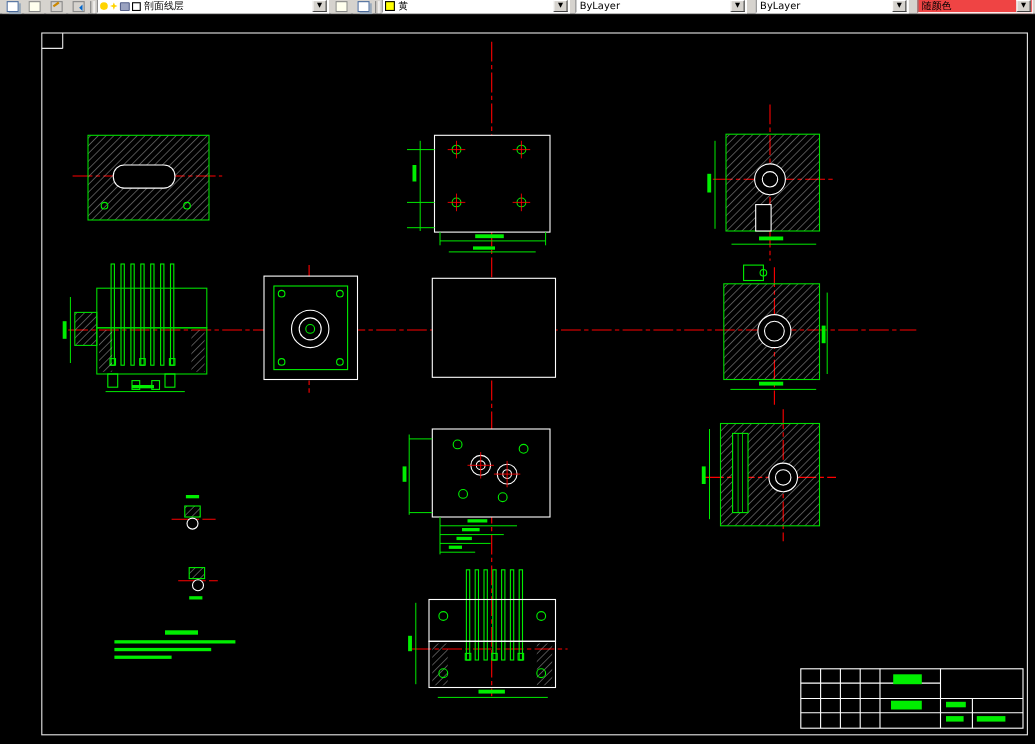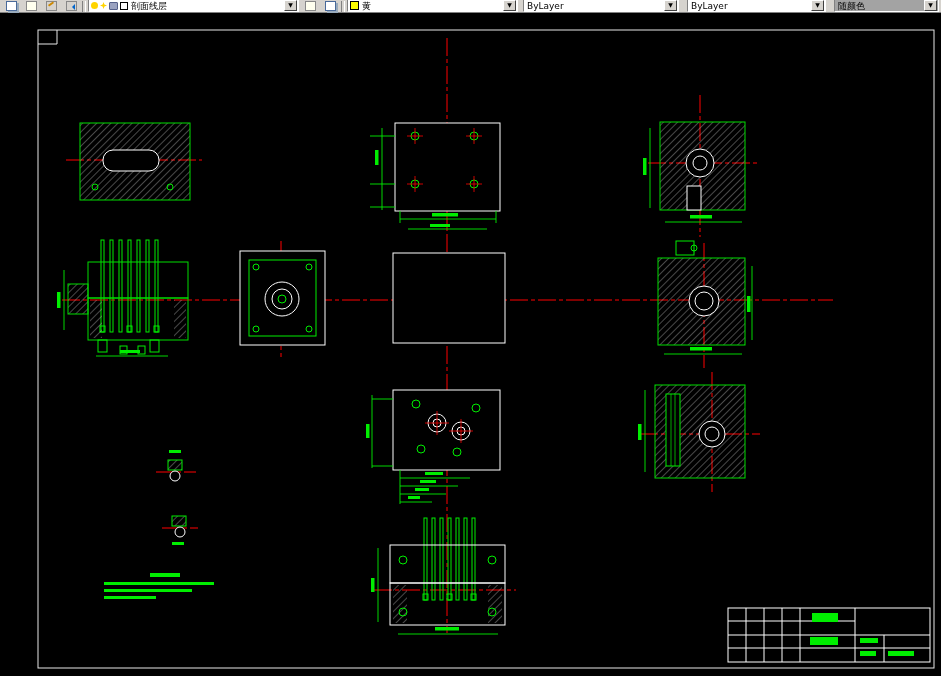--- a/index.html
+++ b/index.html
@@ -21,21 +21,21 @@
   .combo{
     height:11px;background:#fff;border:1px solid;border-color:#808080 #fff #fff #808080;
     display:flex;align-items:center;padding:0 1px;flex:0 0 auto;overflow:hidden;
   }
   .combo .val{flex:1 1 auto;overflow:hidden;padding:0 2px;font-size:9px;}
   .combo .arrow{
     flex:0 0 auto;width:11px;height:9px;background:#d6d3ce;
     border:1px solid;border-color:#fff #404040 #404040 #fff;
     font-size:6px;line-height:8px;text-align:center;color:#000;
   }
-  .combo.disabled{background:#a3a3a3;}
+  .combo.disabled{background:#ef4444;}
   
   .i{display:inline-block;flex:0 0 auto;}
   .i-sheets{width:9px;height:8px;background:#fff;border:1px solid #4a6a9a;box-shadow:2px 2px 0 #9ab;}
   .i-sheet2{width:9px;height:8px;background:#ffe;border:1px solid #888;}
   .i-pencil{width:9px;height:8px;background:#d6d3ce;border:1px solid #888;position:relative;}
   .i-pencil:after{content:"";position:absolute;left:1px;top:1px;width:6px;height:2px;background:#c80;transform:rotate(-35deg);}
   .i-arrow{width:9px;height:8px;background:#d6d3ce;border:1px solid #888;position:relative;}
   .i-arrow:after{content:"";position:absolute;left:2px;top:2px;border:3px solid transparent;border-right-color:#06c;}
   .i-bulb{width:7px;height:7px;border-radius:50%;background:#ffd400;margin:0 1px;}
   .i-sun{width:7px;height:7px;background:#ffd400;margin:0 1px;clip-path:polygon(50% 0,63% 37%,100% 50%,63% 63%,50% 100%,37% 63%,0 50%,37% 37%);}

